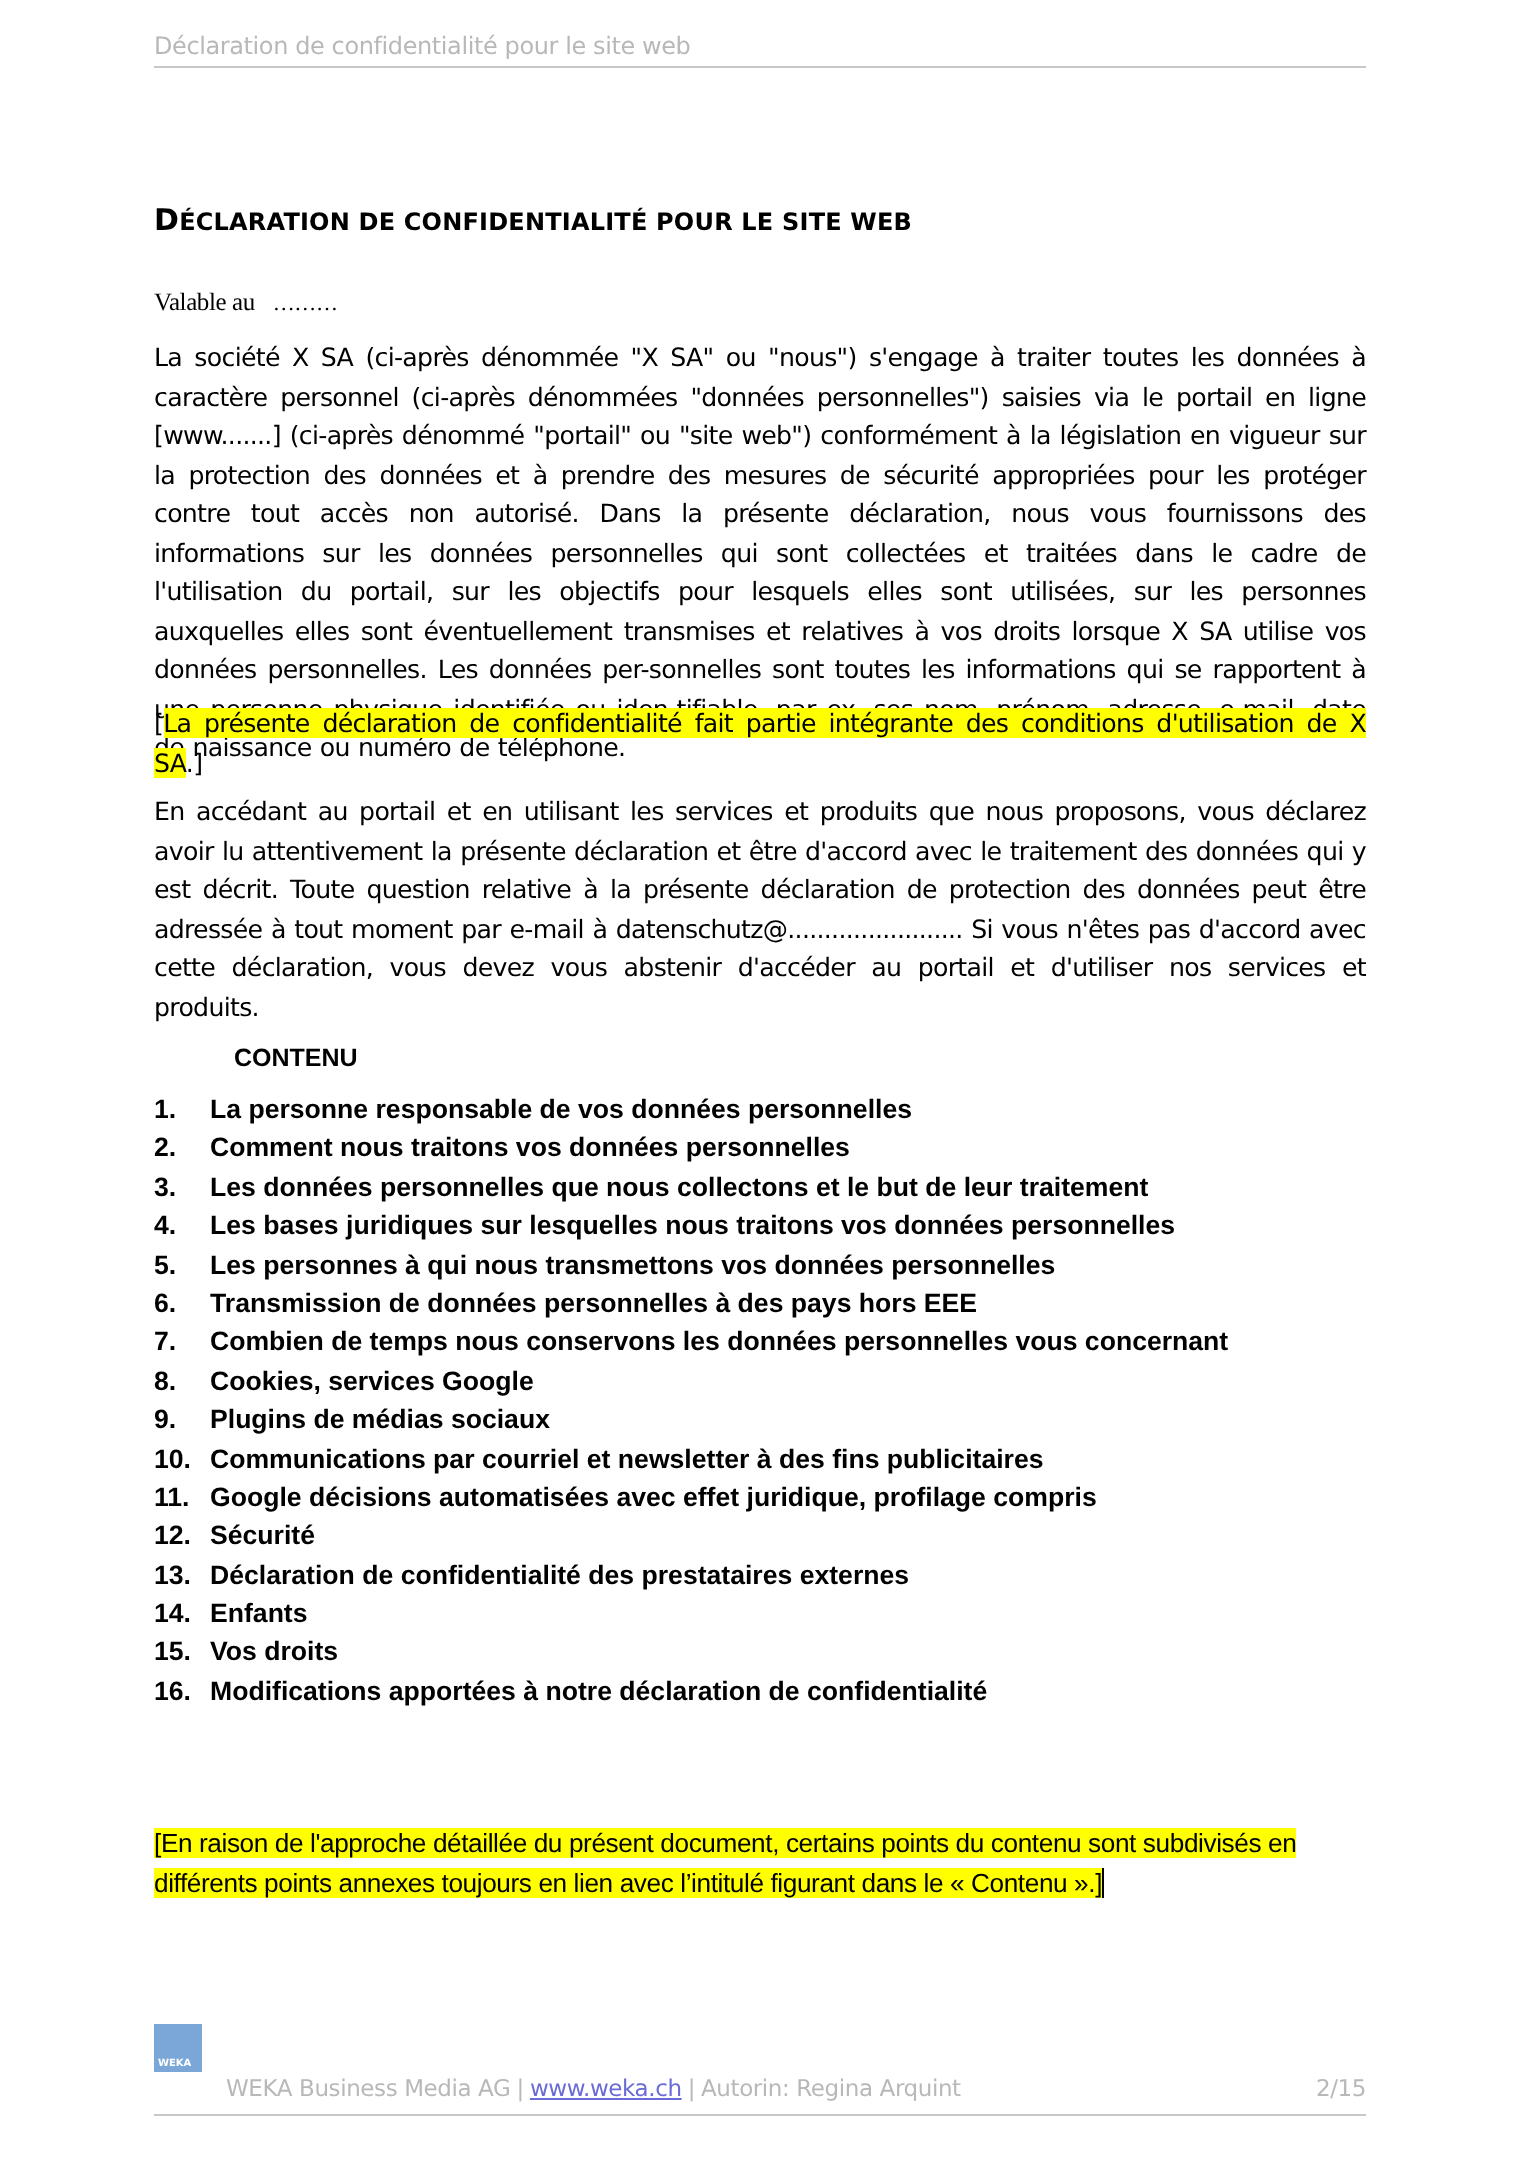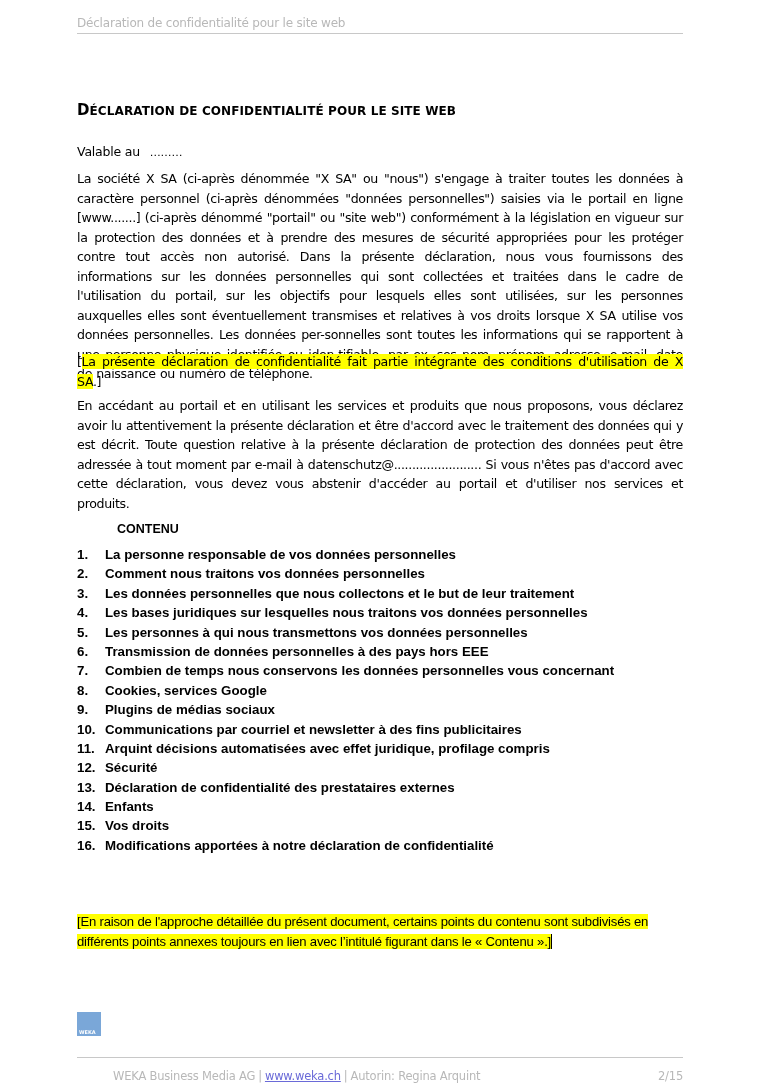--- a/index.html
+++ b/index.html
@@ -9,21 +9,21 @@
 
   .running-header { position: absolute; left: 77px; top: 16px; width: 606px;
     font-size: 12px; color: #b8b8b8; padding-bottom: 3px; border-bottom: 1px solid #c8c8c8;
     font-family: "DejaVu Sans", sans-serif; letter-spacing: -0.2px; }
 
   .title { position: absolute; left: 77px; top: 101px; font-size: 15px; font-weight: bold;
     font-family: "DejaVu Sans", sans-serif; letter-spacing: 0.1px; }
   .title .cap { font-size: 15px; }
   .title .sc { font-size: 12px; }
 
-  .valid { position: absolute; left: 77px; top: 144px; font-size: 12.5px; letter-spacing: -0.2px; }
+  .valid { position: absolute; left: 77px; top: 144px; font-size: 12.5px; letter-spacing: -0.2px; font-family: Liberation Serif, serif; }
   .valid .dots { font-size: 11px; margin-left: 6px; }
 
   .para { position: absolute; left: 77px; width: 606px; font-size: 12.6px; line-height: 19.5px;
     text-align: justify; letter-spacing: -0.35px; word-spacing: 0.5px; }
   .p1 { top: 169px; }
   .p2 { top: 352px; }
   .p3 { top: 396px; }
   .hl { background: #ffff00; }
   .underline-blue { text-decoration: underline; text-decoration-color: #1f4ebf;
     text-decoration-style: double; }
@@ -38,21 +38,21 @@
 
   .note { position: absolute; left: 77px; top: 864px; width: 610px; font-family: "Liberation Sans", sans-serif;
     font-size: 13.1px; line-height: 19.5px; letter-spacing: -0.2px; margin-top: 48px; }
   .cursor { display: inline-block; width: 1px; height: 15px; background: #000; vertical-align: -3px; }
 
   .logo { position: absolute; left: 77px; top: 1012px; width: 24px; height: 24px; background: #7aa7d8; }
   .logo span { position: absolute; left: 2px; bottom: 1px; font-size: 5px; color: #fff; font-weight: bold;
     font-family: "DejaVu Sans", sans-serif; }
 
   .footer { position: absolute; left: 113px; top: 1037px; width: 570px; font-size: 11.5px; color: #b8b8b8;
-    letter-spacing: -0.2px; display: flex; margin-top: 32px; }
+    letter-spacing: -0.2px; display: flex; }
   .footer a { color: #6a6ad8; text-decoration: underline; text-align: right; }
   .footer .sep { color: #b8b8b8; margin: 0 3px; }
   .footer .pageno { margin-left: auto; }
   .footer-line { position: absolute; left: 77px; top: 1057px; width: 606px; border-top: 1px solid #c8c8c8; }
 </style>
 </head>
 <body>
 
 <div class="page">
 
@@ -109,21 +109,21 @@
     <li>
         <span class="num">9.</span>
         <span>Plugins de médias sociaux</span>
       </li>
     <li>
         <span class="num">10.</span>
         <span>Communications par courriel et newsletter à des fins publicitaires</span>
       </li>
     <li>
         <span class="num">11.</span>
-        <span>Arquint décisions automatisées avec effet juridique, profilage compris</span>
+        <span>Google décisions automatisées avec effet juridique, profilage compris</span>
       </li>
     <li>
         <span class="num">12.</span>
         <span>Sécurité</span>
       </li>
     <li>
         <span class="num">13.</span>
         <span>Déclaration de confidentialité des prestataires externes</span>
       </li>
     <li>

